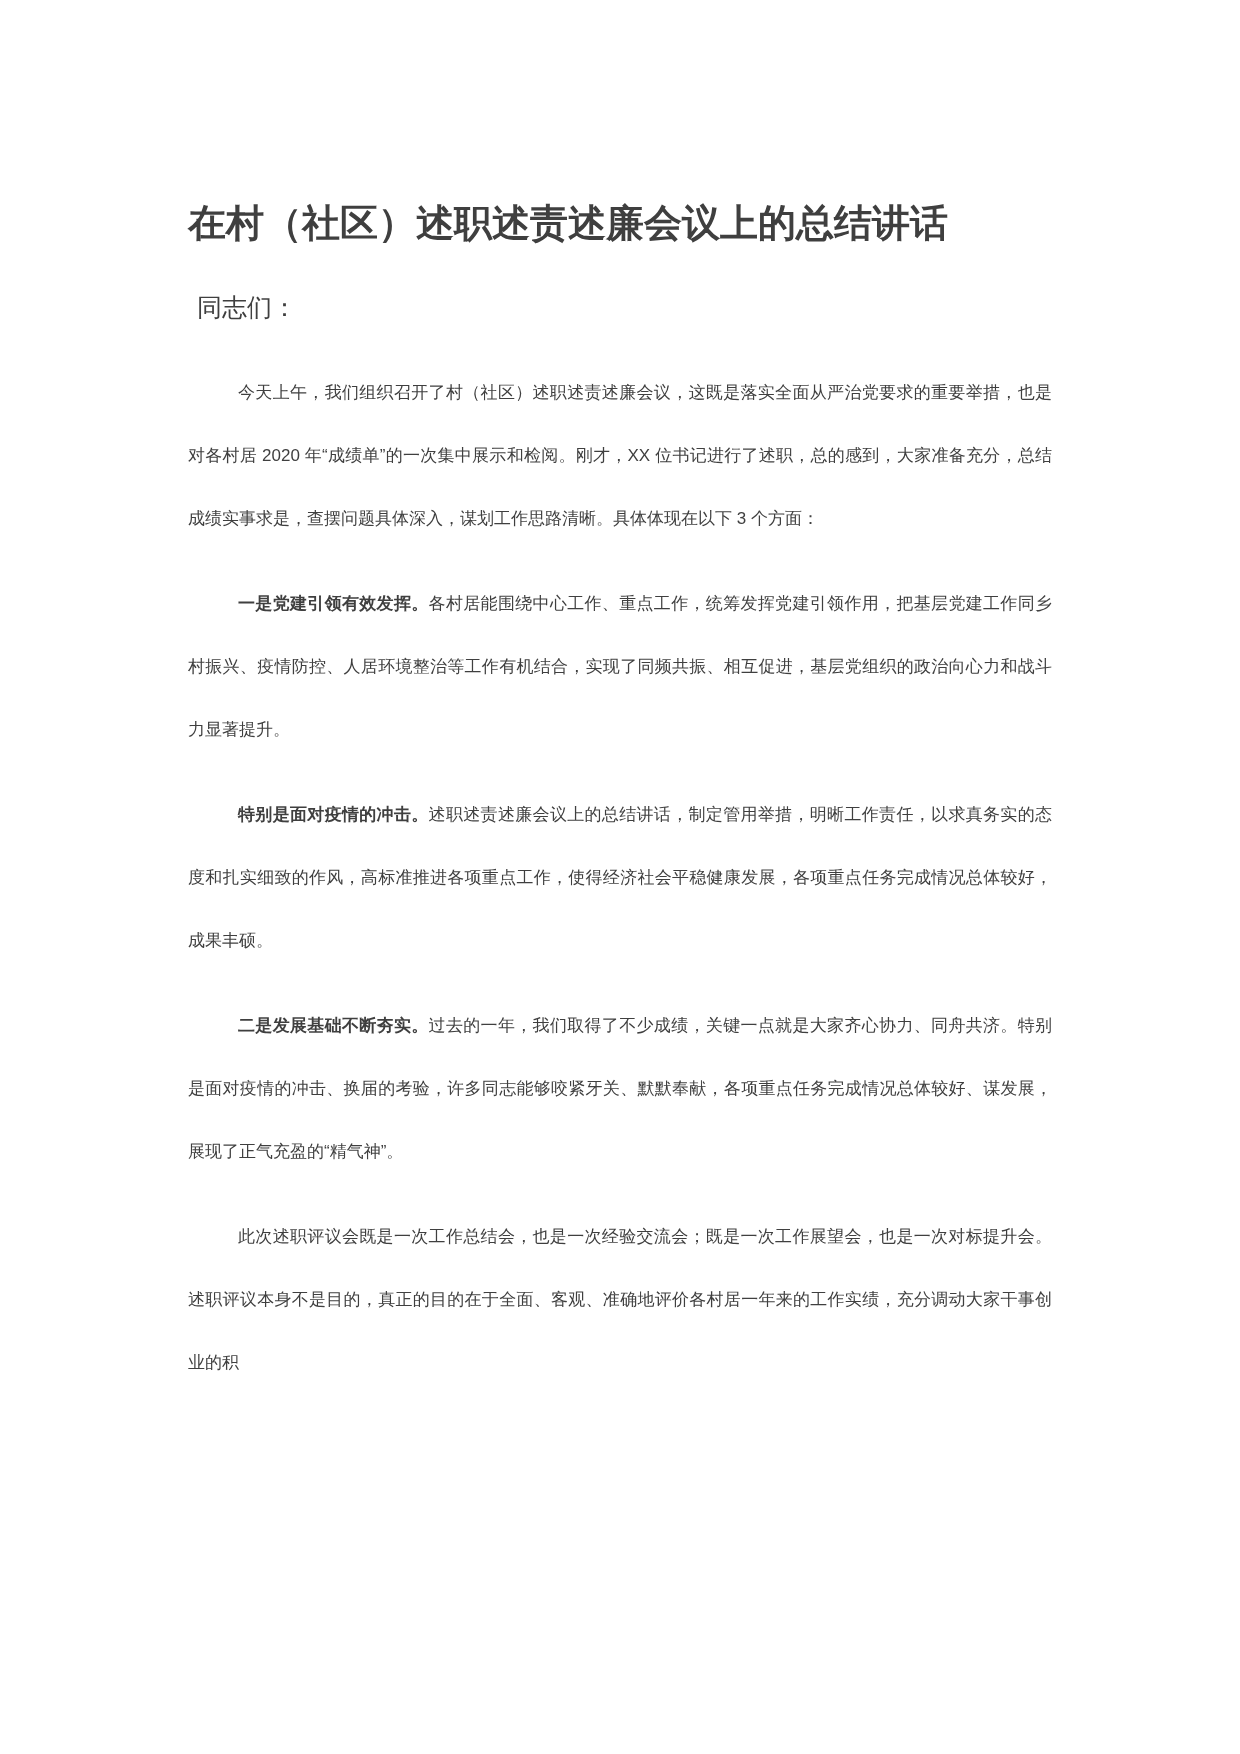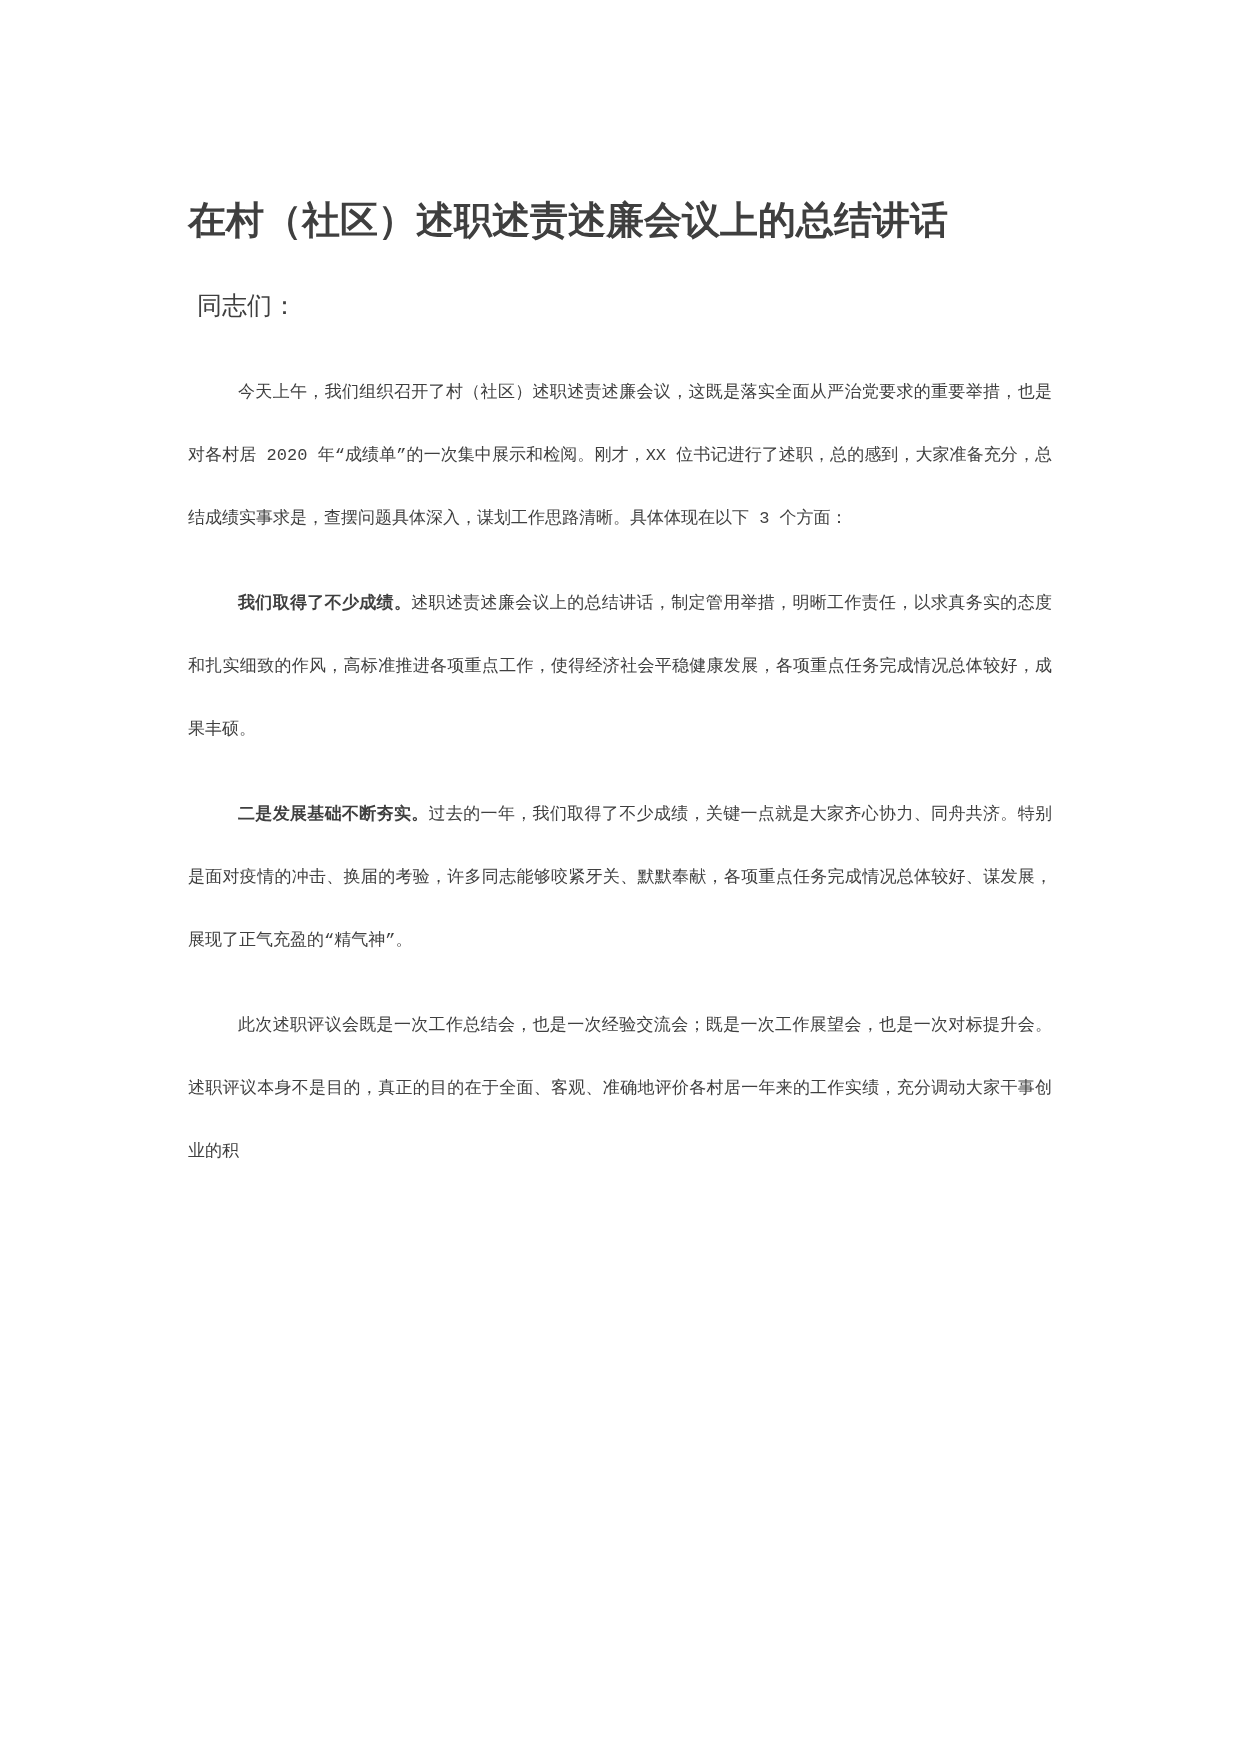--- a/index.html
+++ b/index.html
@@ -13,21 +13,20 @@
     overflow: hidden;
     font-family: "Liberation Sans", sans-serif;
   }
   .doc-page {
     box-sizing: border-box;
     width: 1240px;
     height: 1754px;
     padding: 196px 188px 0 188px;
     background: #ffffff;
     color: #3f3f3f;
-    font-family: Liberation Mono, monospace;
   }
   .doc-title {
     font-size: 38px;
     line-height: 54px;
     font-weight: 600;
     margin: 0 0 26px 0;
     letter-spacing: 0px;
   }
   .salutation {
     font-size: 25px;
@@ -49,20 +48,21 @@
 <body>
 
 <div class="doc-page">
 
   <h1 class="doc-title">在村（社区）述职述责述廉会议上的总结讲话</h1>
 
   <p class="salutation">同志们：</p>
 
   <p class="para"><span class="lead"></span><span>今天上午，我们组织召开了村（社区）述职述责述廉会议，这既是落实全面从严治党要求的重要举措，也是对各村居 2020 年“成绩单”的一次集中展示和检阅。刚才，XX 位书记进行了述职，总的感到，大家准备充分，总结成绩实事求是，查摆问题具体深入，谋划工作思路清晰。具体体现在以下 3 个方面：</span></p>
 
+  <p class="para"><span class="lead">一是党建引领有效发挥。</span><span>各村居能围绕中心工作、重点工作，统筹发挥党建引领作用，把基层党建工作同乡村振兴、疫情防控、人居环境整治等工作有机结合，实现了同频共振、相互促进，基层党组织的政治向心力和战斗力显著提升。</span></p>
 
-  <p class="para"><span class="lead">我们取得了不少成绩。</span><span>述职述责述廉会议上的总结讲话，制定管用举措，明晰工作责任，以求真务实的态度和扎实细致的作风，高标准推进各项重点工作，使得经济社会平稳健康发展，各项重点任务完成情况总体较好，成果丰硕。</span></p>
+  <p class="para"><span class="lead">特别是面对疫情的冲击。</span><span>述职述责述廉会议上的总结讲话，制定管用举措，明晰工作责任，以求真务实的态度和扎实细致的作风，高标准推进各项重点工作，使得经济社会平稳健康发展，各项重点任务完成情况总体较好，成果丰硕。</span></p>
 
   <p class="para"><span class="lead">二是发展基础不断夯实。</span><span>过去的一年，我们取得了不少成绩，关键一点就是大家齐心协力、同舟共济。特别是面对疫情的冲击、换届的考验，许多同志能够咬紧牙关、默默奉献，各项重点任务完成情况总体较好、谋发展，展现了正气充盈的“精气神”。</span></p>
 
   <p class="para"><span class="lead"></span><span>此次述职评议会既是一次工作总结会，也是一次经验交流会；既是一次工作展望会，也是一次对标提升会。述职评议本身不是目的，真正的目的在于全面、客观、准确地评价各村居一年来的工作实绩，充分调动大家干事创业的积</span></p>
 
 </div>
 
 </body></html>

